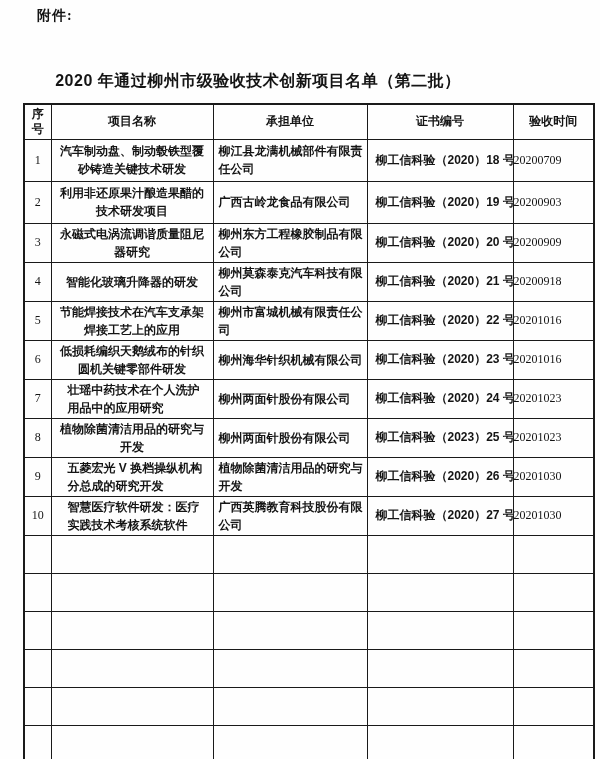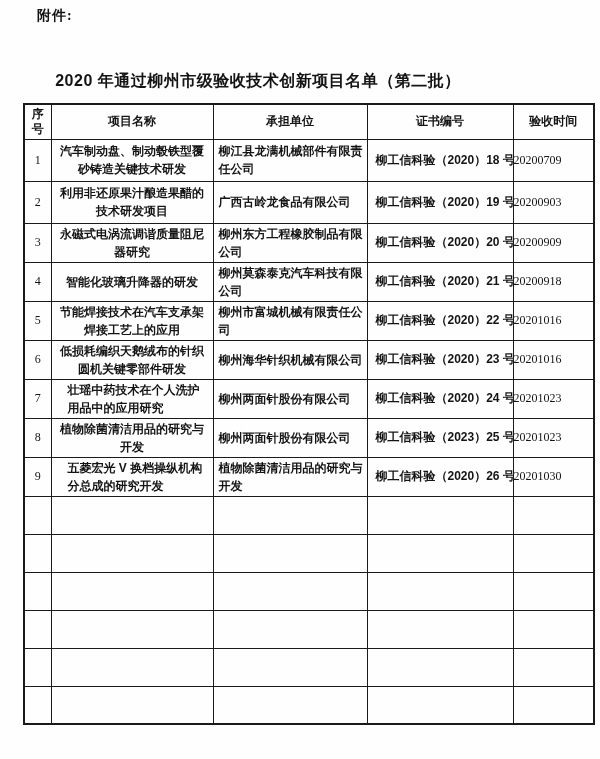--- a/index.html
+++ b/index.html
@@ -171,20 +171,27 @@
     <td class="c-date">20201023</td>
   </tr>
       <tr>
     <td class="c-no">9</td>
     <td class="c-project align-left">五菱宏光 V 换档操纵机构分总成的研究开发</td>
     <td class="c-unit">植物除菌清洁用品的研究与开发</td>
     <td class="c-cert">柳工信科验（2020）26 号</td>
     <td class="c-date">20201030</td>
   </tr>
       <tr>
+    <td class="c-no">10</td>
+    <td class="c-project align-left">智慧医疗软件研发：医疗实践技术考核系统软件</td>
+    <td class="c-unit">广西英腾教育科技股份有限公司</td>
+    <td class="c-cert">柳工信科验（2020）27 号</td>
+    <td class="c-date">20201030</td>
+  </tr>
+      <tr>
         <td></td>
         <td></td>
         <td></td>
         <td></td>
         <td></td>
       </tr>
       <tr>
         <td></td>
         <td></td>
         <td></td>

